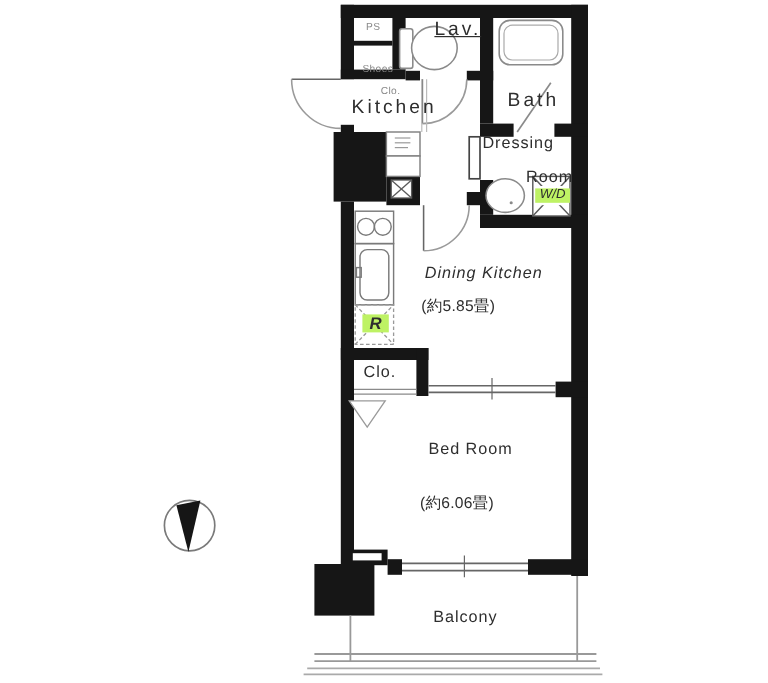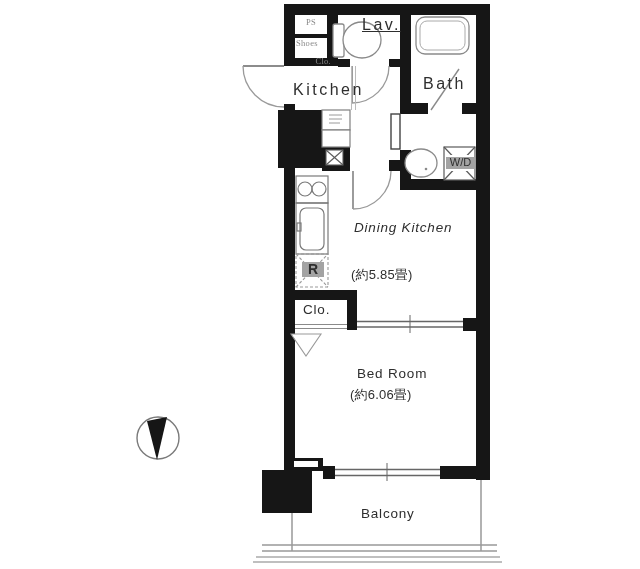--- a/index.html
+++ b/index.html
@@ -5,23 +5,23 @@
   html,body{margin:0;padding:0;background:#fff;}
   #stage{
     position:relative;width:640px;height:569px;background:#ffffff;
     font-family:"Liberation Sans", sans-serif;overflow:hidden;
   }
   #plan-svg{position:absolute;left:0;top:0;}
   .lbl{position:absolute;color:#2e2e2e;white-space:pre;line-height:1.08;}
   .lbl-lg{font-size:16px;letter-spacing:2.5px;}
   .lbl-md{font-size:13.5px;letter-spacing:0.8px;}
   .lbl-sm{font-size:13px;letter-spacing:0.2px;}
-  .lbl-tiny{font-size:8.5px;letter-spacing:0.3px;color:#8a8a8a;font-family:Liberation Serif, serif;}
+  .lbl-tiny{font-size:8.5px;letter-spacing:0.3px;color:#8a8a8a;}
   .center{text-align:center;}
-  .whitebg{background:#a3a3a3;padding:0 1px;}
+  .whitebg{background:#bef264;padding:0 1px;font-style:italic;}
 </style>
 </head>
 <body>
 
 <div id="stage">
 
   <svg id="plan-svg" width="640" height="569" viewBox="0 0 640 569">
 
     <g fill="#161616">
       <rect x="284" y="4" width="206" height="11"></rect>
@@ -152,39 +152,41 @@
     </g>
 
     <g>
       <circle cx="158" cy="438" r="21" fill="#ffffff" stroke="#7a7a7a" stroke-width="1.4"></circle>
       <polygon points="147,421 167,417 157,460" fill="#161616"></polygon>
     </g>
   </svg>
 
   <span class="lbl lbl-tiny center" style="left:295px;top:18px;width:32px;">PS</span>
 
-  <span class="lbl lbl-tiny" style="left:296px;top:39px;"><span>Shoes</span><br>
+  <span class="lbl lbl-tiny" style="left:296px;top:53px;text-align:center;"><span>Shoes</span><br>
         <span>Clo.</span></span>
 
   <span class="lbl lbl-lg" style="left:362px;top:16px;text-decoration:underline;">Lav.</span>
 
   <span class="lbl lbl-lg" style="left:423px;top:63px;margin-top:12px;">Bath</span>
 
   <span class="lbl lbl-lg" style="left:293px;top:81px;">Kitchen</span>
 
+  <span class="lbl lbl-md" style="left:402px;top:112px;"><span>Dressing</span><br>
+        <span>Room</span></span>
 
   <span class="lbl center whitebg" style="left:446px;top:157px;width:27px;font-size:11px;">W/D</span>
 
   <span class="lbl lbl-md" style="left:354px;top:221px;font-style:italic;">Dining Kitchen</span>
 
-  <span class="lbl lbl-sm" style="left:351px;top:248px;margin-top:20px;">(約5.85畳)</span>
+  <span class="lbl lbl-sm" style="left:351px;top:248px;">(約5.85畳)</span>
 
   <span class="lbl center whitebg" style="left:302px;top:262px;width:20px;font-size:14px;font-weight:bold;">R</span>
 
   <span class="lbl lbl-md" style="left:303px;top:303px;">Clo.</span>
 
   <span class="lbl lbl-md" style="left:357px;top:367px;">Bed Room</span>
 
-  <span class="lbl lbl-sm" style="left:350px;top:388px;">(約6.06畳)</span>
+  <span class="lbl lbl-sm" style="left:350px;top:412px;">(約6.06畳)</span>
 
   <span class="lbl lbl-md" style="left:361px;top:507px;text-align:right;">Balcony</span>
 
 </div>
 
 </body></html>

